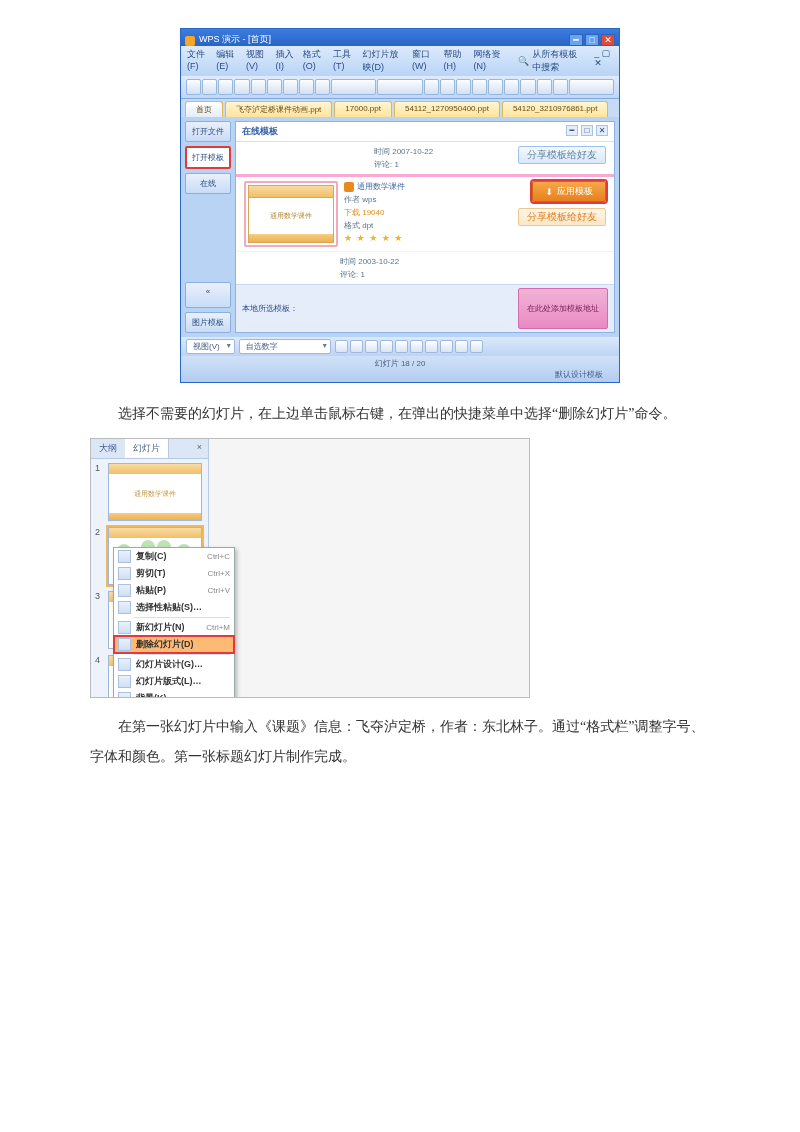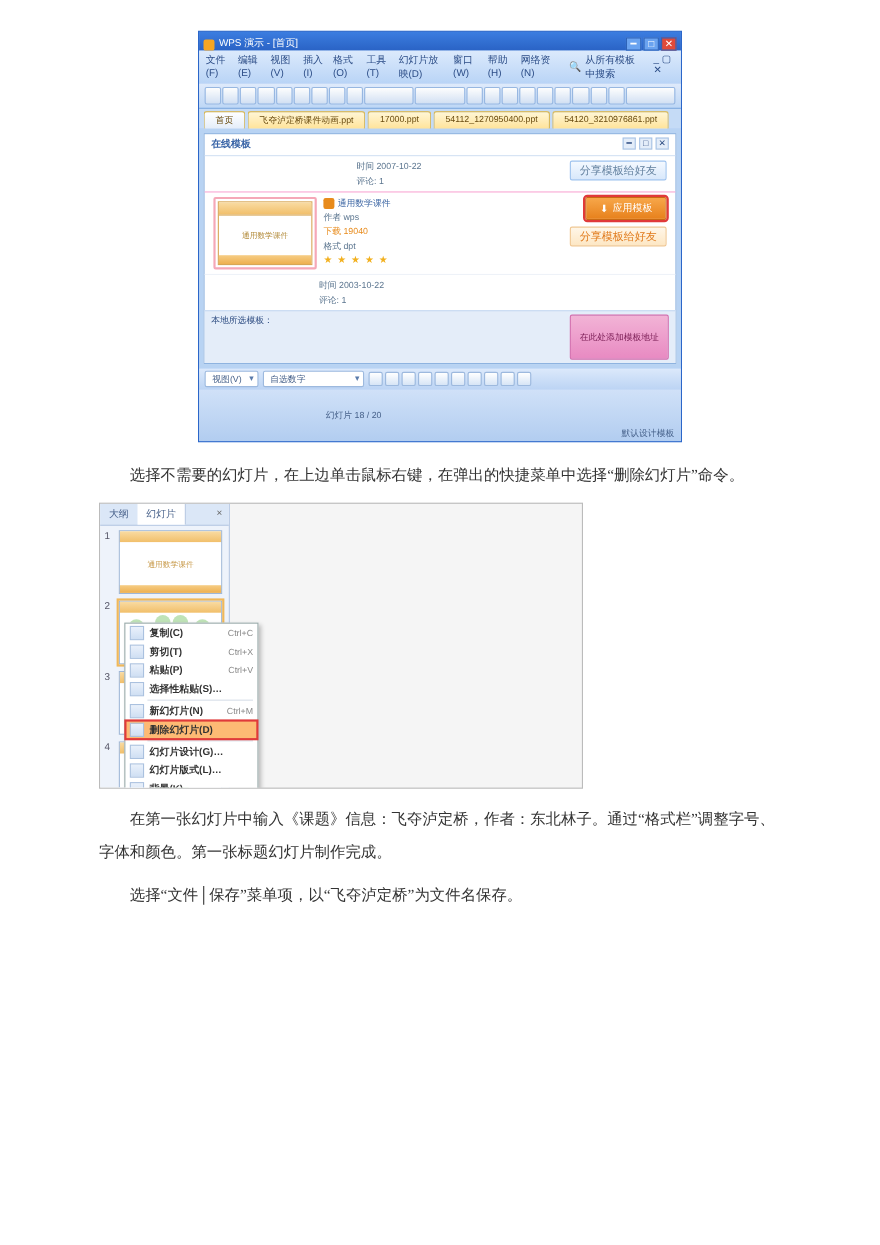--- a/index.html
+++ b/index.html
@@ -68,30 +68,30 @@
   .thumb-top{height:12px;background:linear-gradient(#f9dba2,#f1bf6a);border-bottom:1px solid #d7a757;}
   .thumb-body{flex:1;display:flex;align-items:center;justify-content:center;font-size:7px;color:#b38b3a;}
   .thumb-bot{height:8px;background:linear-gradient(#f6cd85,#eeb050);}
   .meta-right{display:flex;flex-direction:column;gap:2px;font-size:8px;color:#5b758f;}
   .meta-right .tag{display:flex;align-items:center;gap:3px;color:#3f68a5;}
   .meta-right .tag::before{content:"";width:10px;height:10px;background:#e88b1c;border-radius:2px;}
   .row-right{margin-left:auto;display:flex;flex-direction:column;align-items:flex-end;gap:6px;}
   .blue-chip{padding:1px 8px;border:1px solid #9cc1ee;background:linear-gradient(#f4f9ff,#d8e8fb);border-radius:2px;color:#63819f;font-size:10px;}
   .stars{color:#f2b01e;letter-spacing:1px;font-size:9px;}
   .apply-btn{background:linear-gradient(#f7a74a,#e7811c);border:1px solid #c96a12;color:#fff;font-size:9px;padding:3px 12px;border-radius:2px;outline:2px solid #e03a3a;display:flex;align-items:center;gap:4px;}
-  .src-row{display:flex;padding:3px 6px;background:#e4edf9;border-top:1px solid #c5d9f2;font-size:8px;}
+  .src-row{display:flex;align-items:center;padding:3px 6px;background:#e4edf9;border-top:1px solid #c5d9f2;font-size:8px;}
   .src-row .right-pill{margin-left:auto;background:linear-gradient(#f2b3d6,#e88ac2);color:#7a1d55;padding:14px 8px;border:1px solid #d46bac;border-radius:2px;}
   .statusbar{display:flex;align-items:center;gap:4px;padding:2px 5px;background:linear-gradient(#dce9fb,#bcd4f4);font-size:8px;color:#46618a;}
   .sb-drop{padding:1px 14px 1px 6px;background:#fff;border:1px solid #9db9de;border-radius:2px;position:relative;}
   .sb-drop::after{content:"▾";position:absolute;right:3px;top:1px;font-size:8px;color:#5a7bab;}
   .sb-icons{display:flex;gap:2px;}
   .sb-ic{width:13px;height:13px;background:linear-gradient(#fff,#d7e5f6);border:1px solid #9db9de;border-radius:2px;}
-  .statusbar2{display:flex;align-items:center;padding:2px 6px;background:linear-gradient(#d0e1f8,#b2cdf0);font-size:8px;color:#46618a;}
+  .statusbar2{display:flex;align-items:center;padding:2px 16px;background:linear-gradient(#d0e1f8,#b2cdf0);font-size:8px;color:#46618a;flex-direction:column;}
   .statusbar2 .mid{margin:0 auto;}
-  .statusbar2 .rt{margin-left:auto;margin-top:32px;}
+  .statusbar2 .rt{margin-left:auto;}
 
   
   .para { margin: 10px 0; line-height: 2.1; text-indent: 2em; }
 
   
   .shot2 {
     width:440px; height:260px; margin:6px 0 14px 0;
     background:#f5f5f5; border:1px solid #bbb; position:relative;
     font-family:"Microsoft YaHei",sans-serif; font-size:9px;
     display:flex; overflow:hidden;
@@ -184,31 +184,39 @@
       <span class="tbtn wide"></span>
     </div>
     <div class="tabbar">
       <span class="doctab first">首页</span>
       <span class="doctab">飞夺泸定桥课件动画.ppt</span>
       <span class="doctab">17000.ppt</span>
       <span class="doctab">54112_1270950400.ppt</span>
       <span class="doctab">54120_3210976861.ppt</span>
     </div>
     <div class="mainarea">
+      <div class="leftnav">
+        <div class="navitem">打开文件</div>
+        <div class="navitem red-outline">打开模板</div>
+        <div class="navitem">在线</div>
+        <div style="flex:1"></div>
+        <div class="navitem" style="height:26px">«</div>
+        <div class="navitem">图片模板</div>
+      </div>
       <div class="content-panel">
         <div class="panel-head">
           <span class="left">在线模板</span>
           <div class="right">
             <span class="hbtn">━</span>
             <span class="hbtn">□</span>
             <span class="hbtn">✕</span>
           </div>
         </div>
 
-        <div class="tpl-row" style="border-bottom:1px solid #f9a8d4;gap:40px;">
+        <div class="tpl-row" style="border-bottom:3px solid #f9a8d4;gap:40px;">
           <div style="width:90px"></div>
           <div class="meta-col">
             <span>时间 2007-10-22</span>
             <span>评论: 1</span>
           </div>
           <div class="row-right">
             <span class="blue-chip">分享模板给好友</span>
           </div>
         </div>
 
@@ -363,15 +371,14 @@
           <span class="txt">幻灯片版式(L)…</span>
         </div>
         <div class="ctx-item">
           <span class="ic"></span>
           <span class="txt">背景(K)…</span>
         </div>
       </div>
   </div>
 
   <p class="para">在第一张幻灯片中输入《课题》信息：飞夺泸定桥，作者：东北林子。通过“格式栏”调整字号、字体和颜色。第一张标题幻灯片制作完成。</p>
-  <p class="para">选择“文件│保存”菜单项，以“飞夺泸定桥”为文件名保存。</p>
 
 </div>
 
 </body></html>

